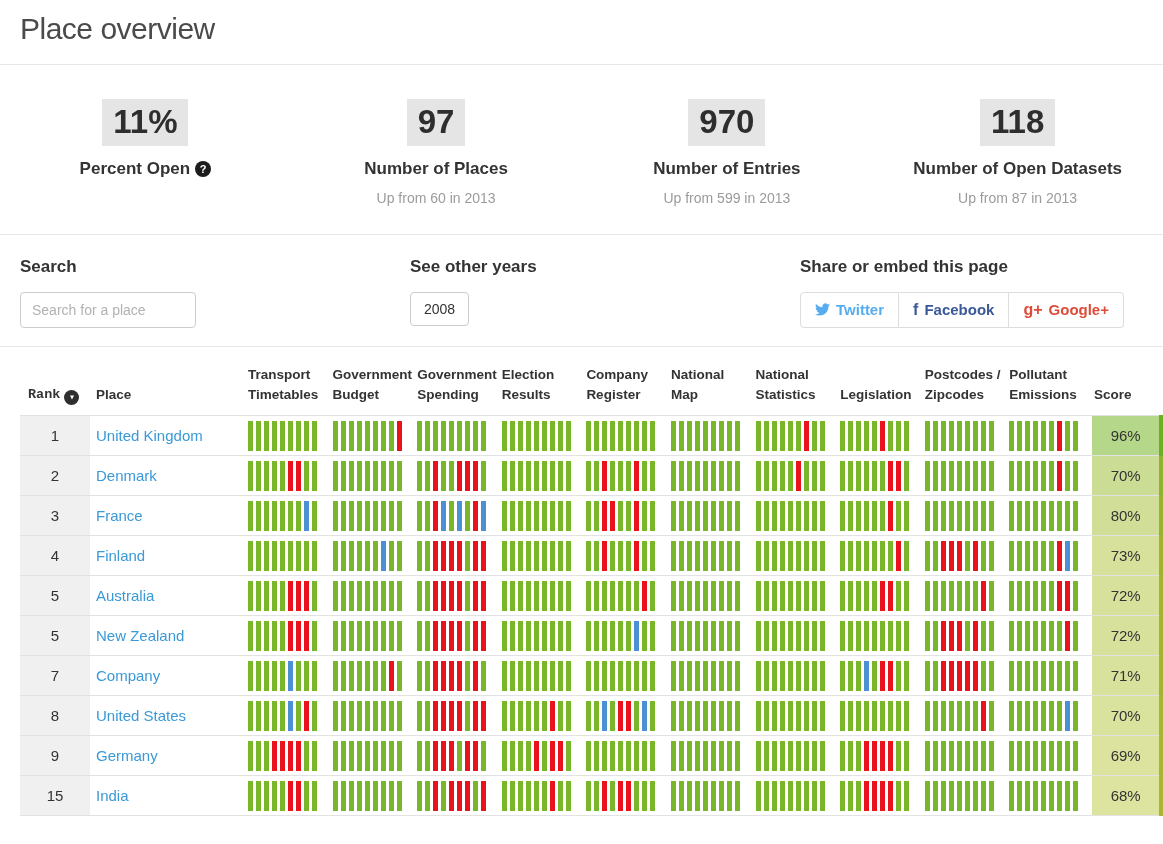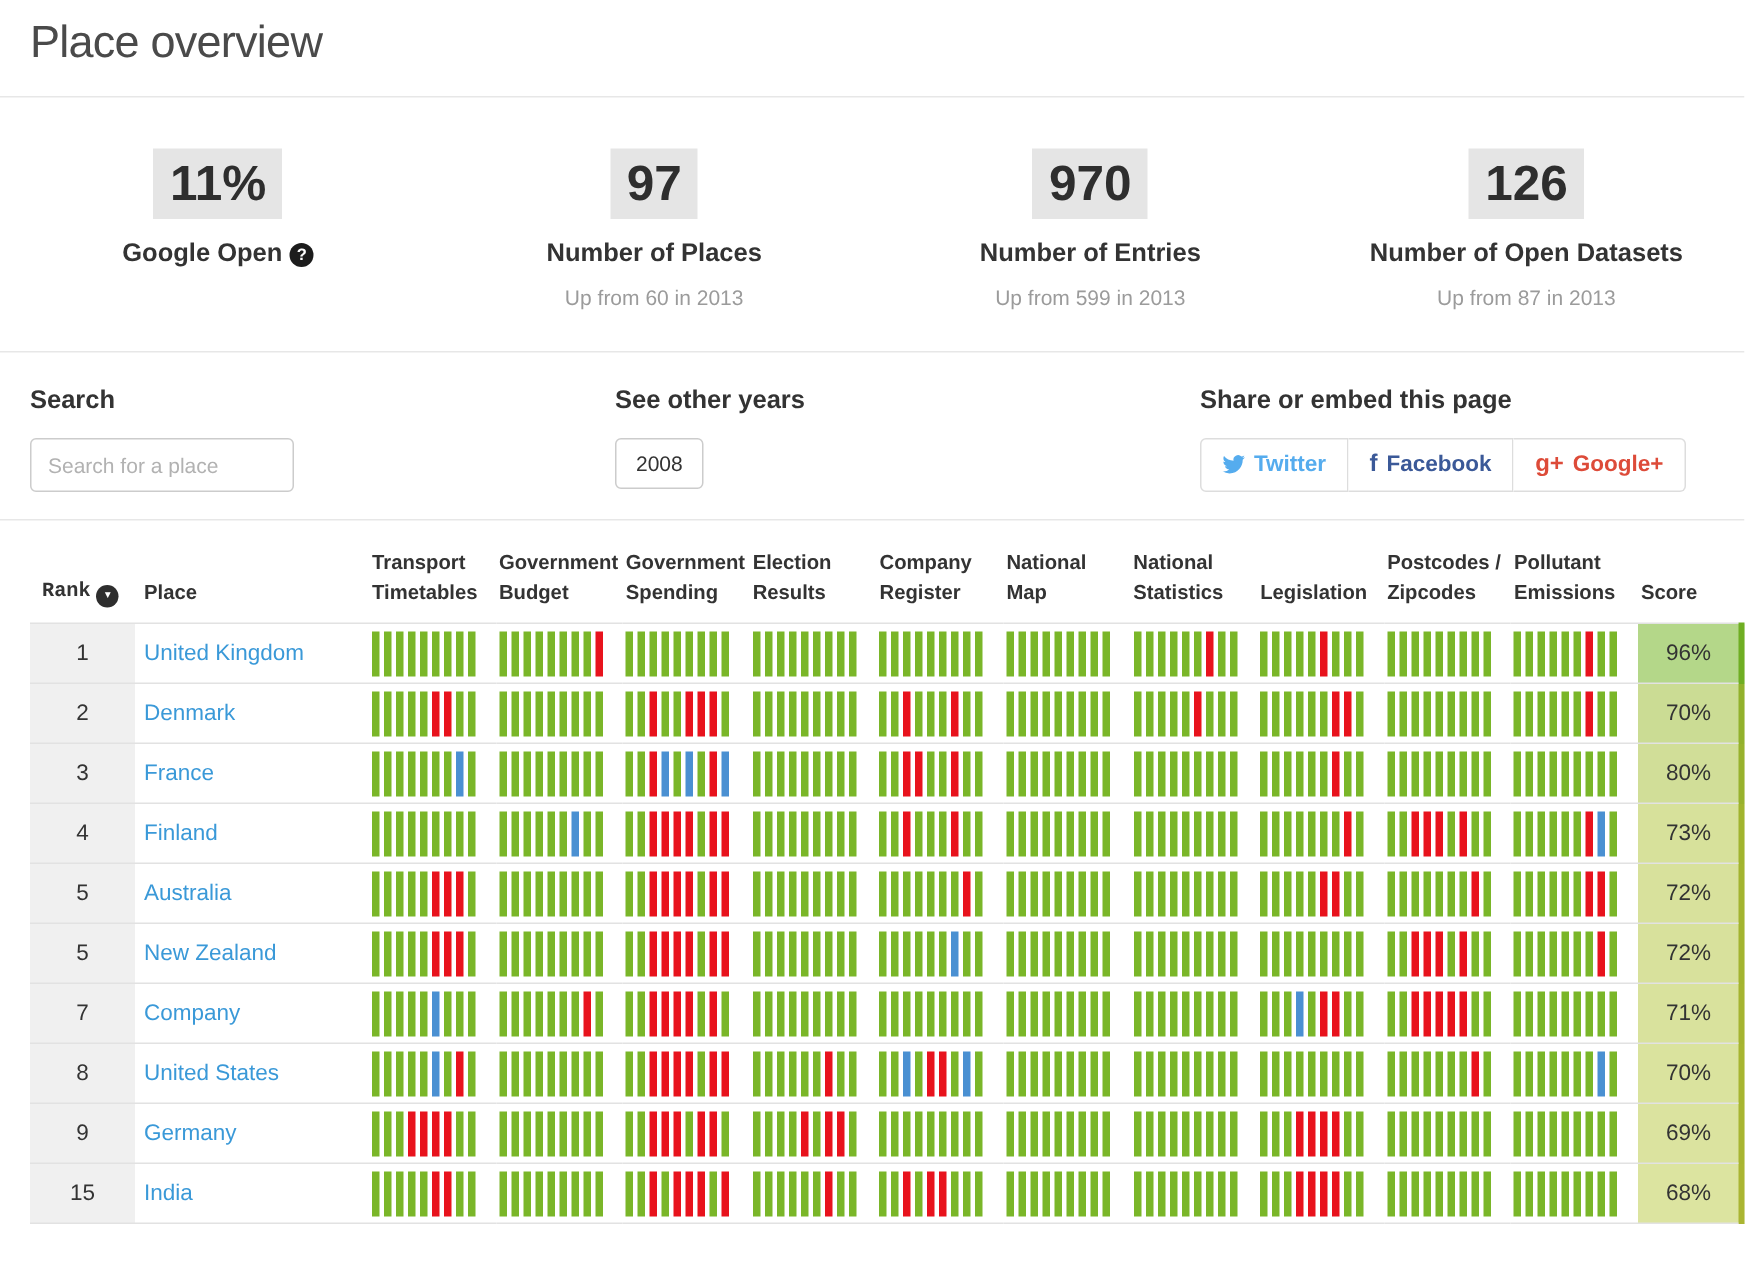--- a/index.html
+++ b/index.html
@@ -79,34 +79,34 @@
 <body>
 
 <div class="container">
   <h1 class="page-title">Place overview</h1>
 </div>
 <hr class="divider">
 
 <div class="stats">
   <div class="stat">
     <div><span class="stat-value">11%</span></div>
-    <div class="stat-label"><span>Google Open</span><span class="help-icon">?</span></div>
+    <div class="stat-label"><span>Percent Open</span><span class="help-icon">?</span></div>
   </div>
   <div class="stat">
     <div><span class="stat-value">97</span></div>
     <div class="stat-label">Number of Places</div>
     <div class="stat-sub">Up from 60 in 2013</div>
   </div>
   <div class="stat">
     <div><span class="stat-value">970</span></div>
     <div class="stat-label">Number of Entries</div>
     <div class="stat-sub">Up from 599 in 2013</div>
   </div>
   <div class="stat">
-    <div><span class="stat-value">126</span></div>
+    <div><span class="stat-value">118</span></div>
     <div class="stat-label">Number of Open Datasets</div>
     <div class="stat-sub">Up from 87 in 2013</div>
   </div>
 </div>
 <hr class="divider">
 
 <div class="container">
   <div class="controls">
     <div class="ctl-search">
       <p class="control-label">Search</p>

